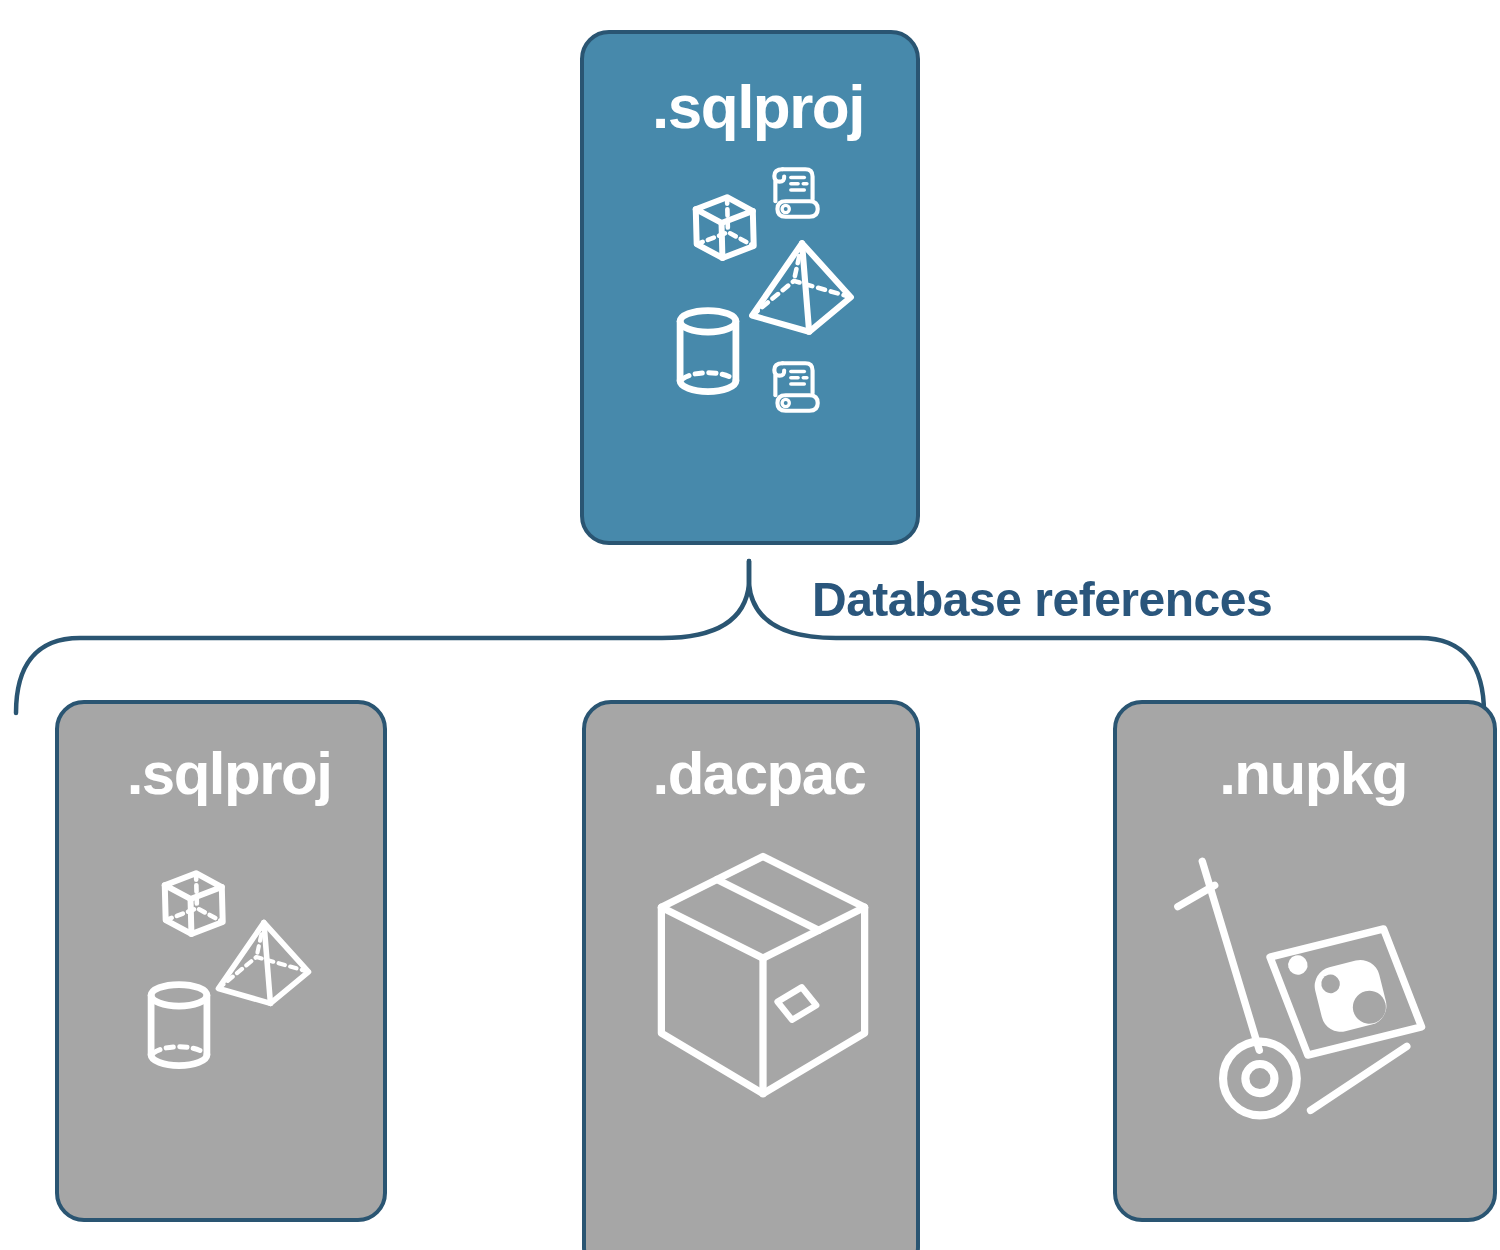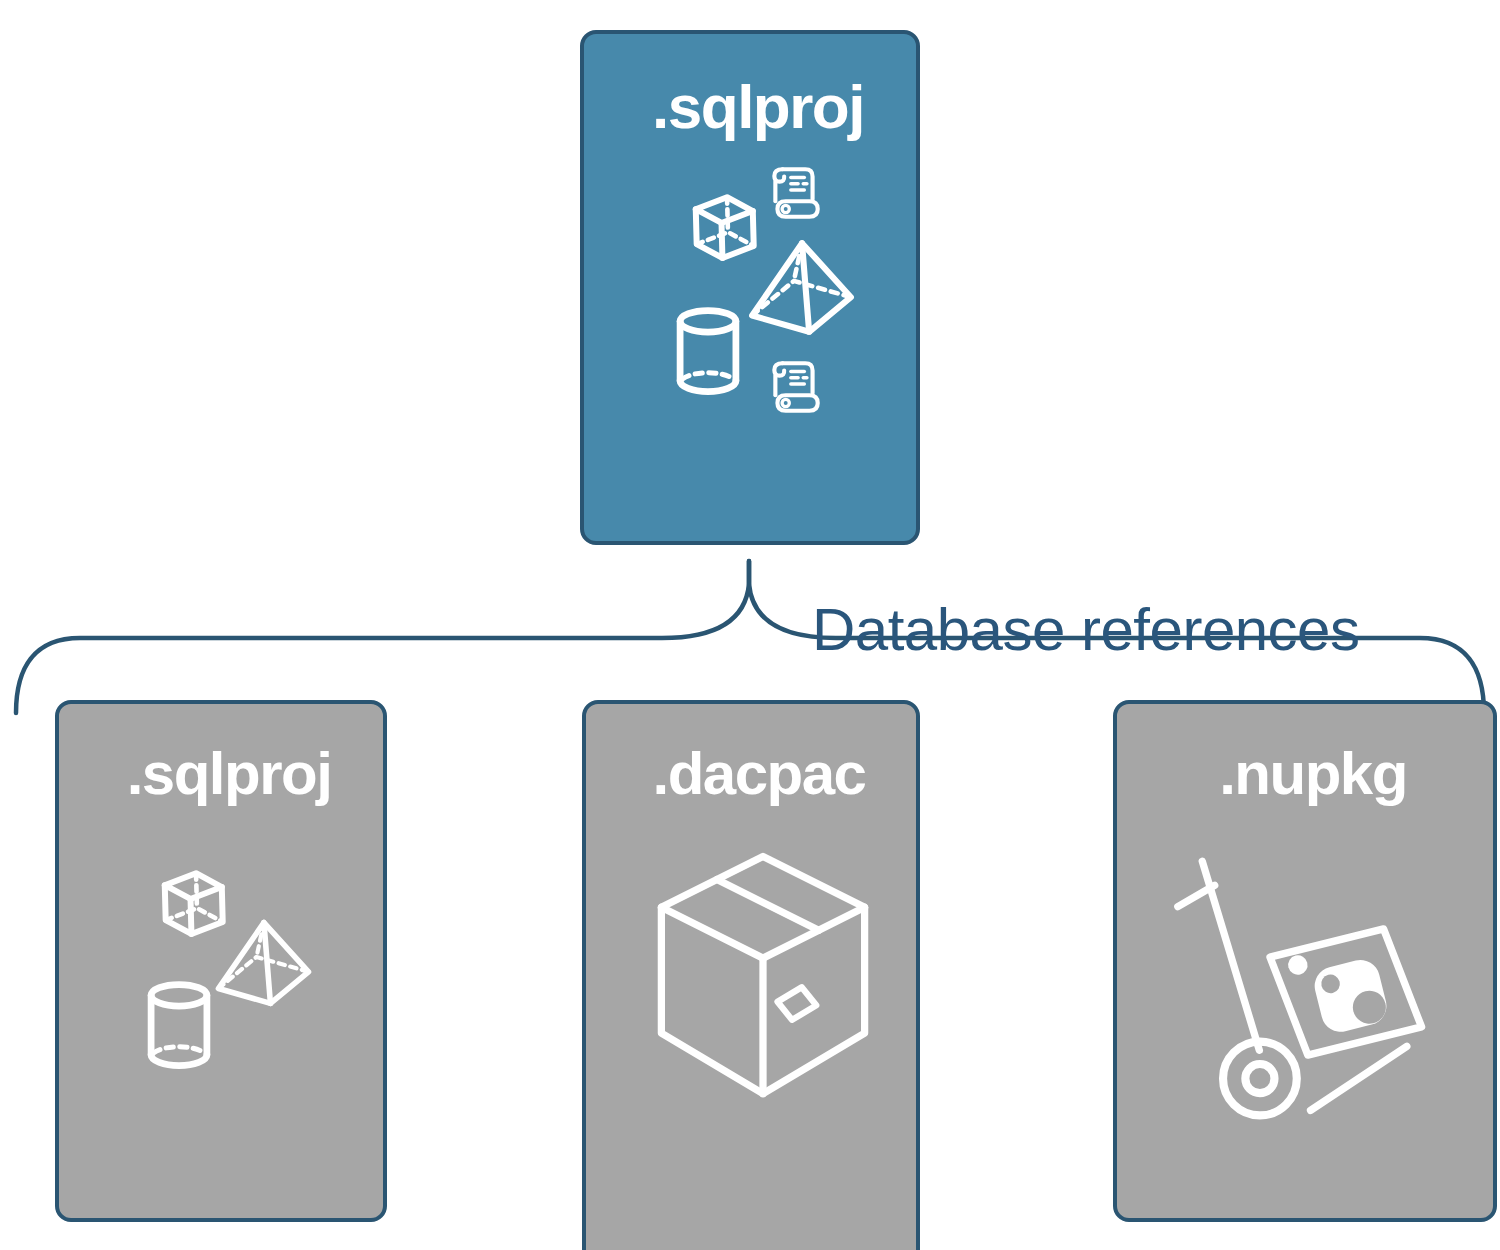--- a/index.html
+++ b/index.html
@@ -1,36 +1,36 @@
 <!DOCTYPE html>
 <html><head>
 <meta charset="utf-8">
 <style>
   html,body{margin:0;padding:0;background:#ffffff;}
   .canvas{
     position:relative;width:1500px;height:1250px;background:#ffffff;overflow:hidden;
     font-family:"Liberation Sans", sans-serif;
   }
   .card{
-    position:absolute;border:4px solid #2A5572;border-radius:16px;box-sizing:border-box;padding-left:16px;
+    position:absolute;border:4px solid #2A5572;border-radius:29px;box-sizing:border-box;padding-left:16px;
   }
   .card.root{left:580px;top:30px;width:340px;height:515px;background:#4789AB;}
   .card.ref1{left:55px;top:700px;width:332px;height:522px;background:#A6A6A6;}
   .card.ref2{left:582px;top:700px;width:338px;height:576px;background:#A6A6A6;}
   .card.ref3{left:1113px;top:700px;width:384px;height:522px;background:#A6A6A6;}
   .card-title{
     text-align:center;color:#ffffff;font-weight:bold;line-height:1;
     letter-spacing:-1.5px;
   }
   .card.root .card-title{padding-top:42px;font-size:62px;}
   .card.ref1 .card-title,.card.ref2 .card-title,.card.ref3 .card-title{padding-top:40px;font-size:60px;}
   .icon{position:absolute;}
   .brace{position:absolute;left:0;top:0;width:1500px;height:1250px;pointer-events:none;}
   .ref-label{
-    position:absolute;left:812px;top:600px;font-size:60px;font-weight:normal;
+    position:absolute;left:812px;top:576px;font-size:48px;font-weight:bold;
     color:#2A567C;letter-spacing:-0.5px;line-height:1;white-space:nowrap;
   }
 </style>
 </head>
 <body>
 
 <div class="canvas">
 
   <svg width="0" height="0" style="position:absolute" aria-hidden="true">
     <defs>

